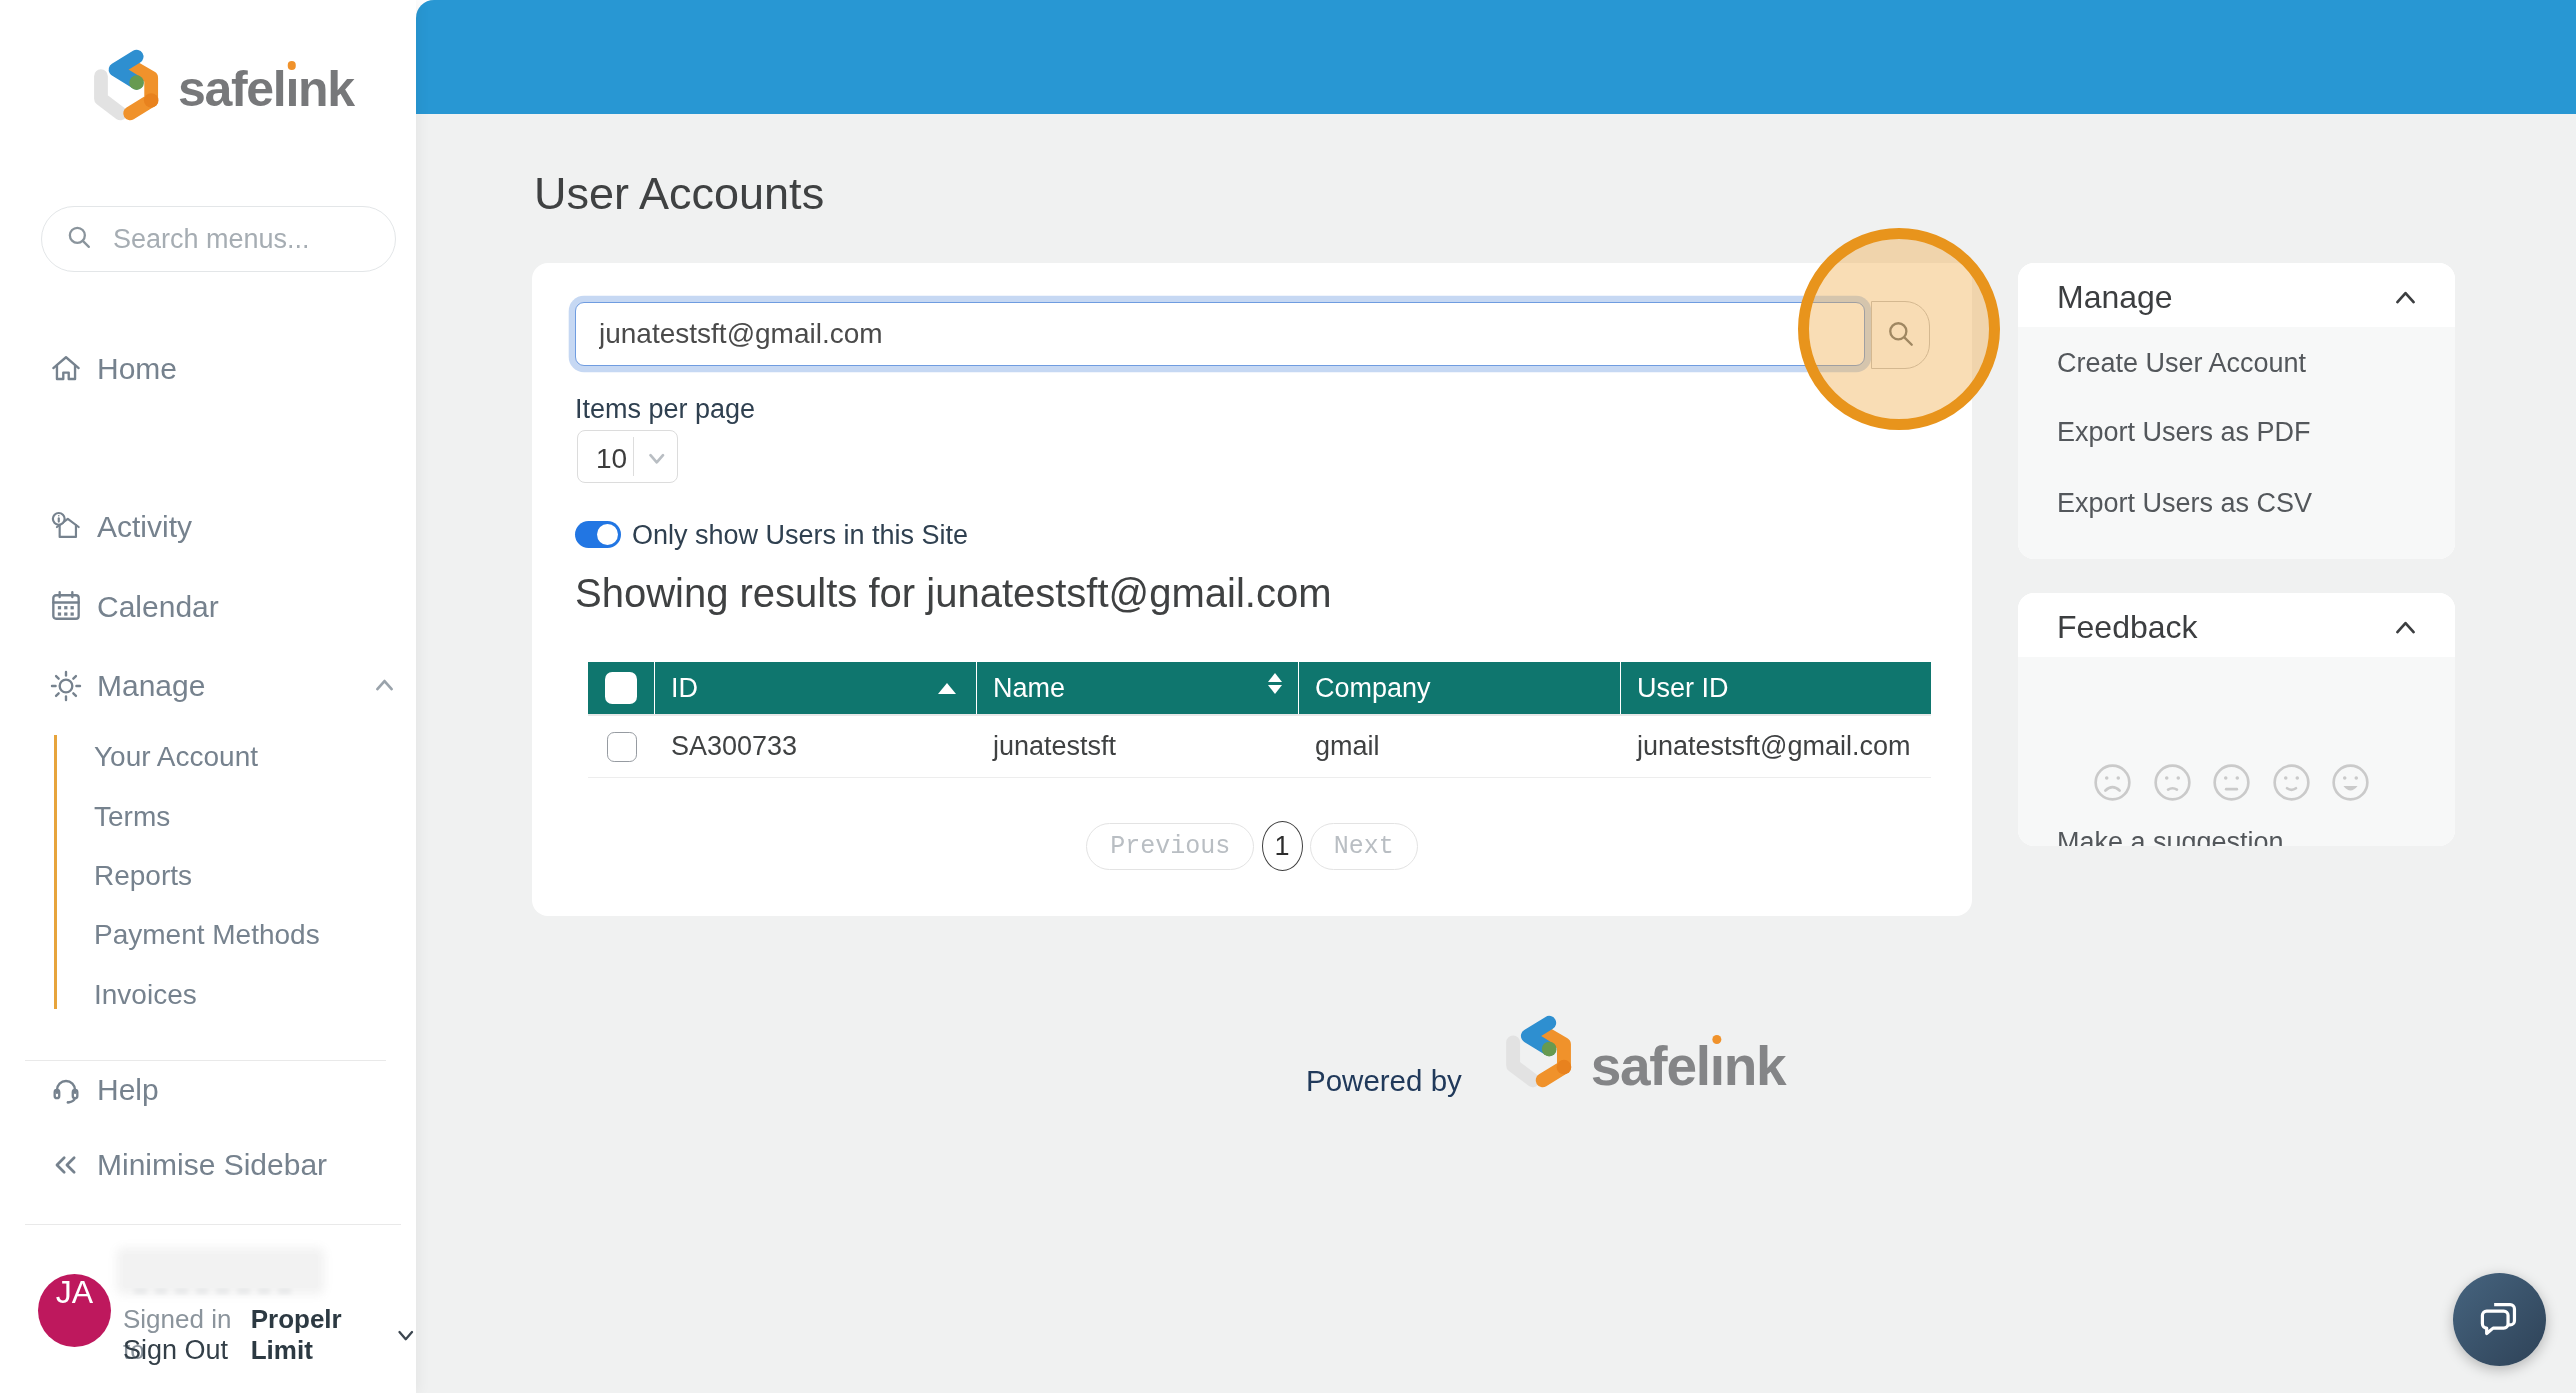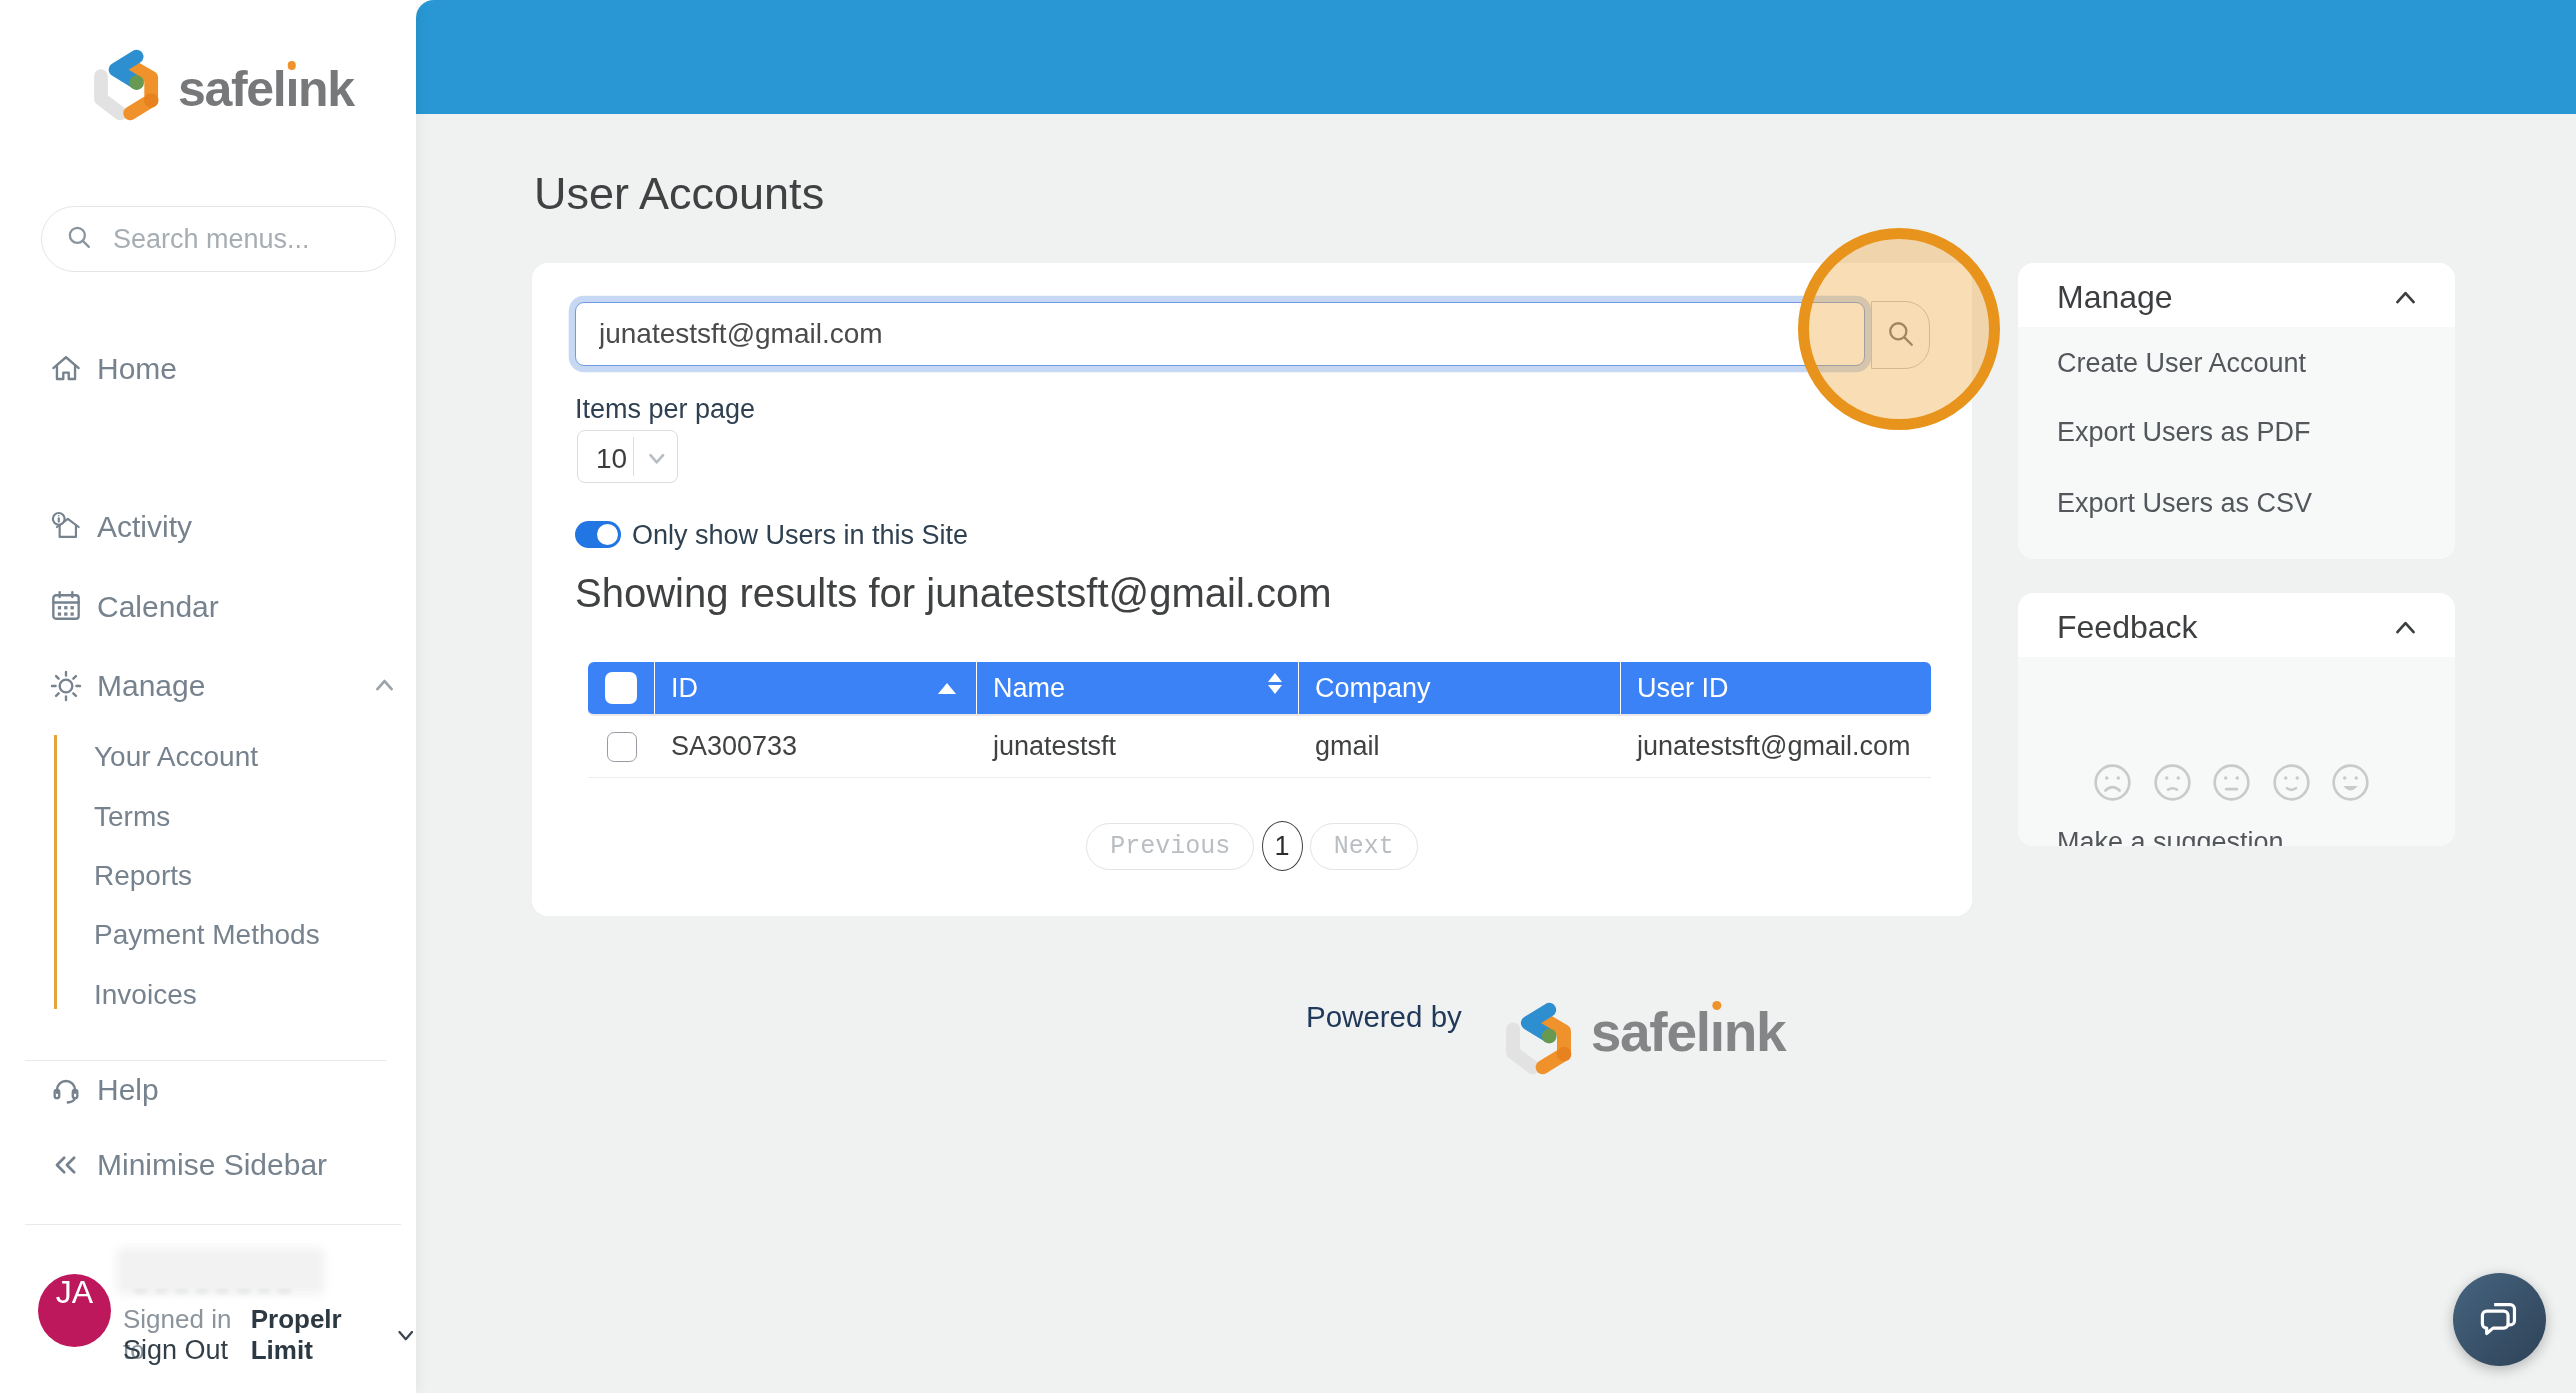--- a/index.html
+++ b/index.html
@@ -62,21 +62,21 @@
   .select .chev{position:absolute;left:68px;top:17px;width:21.5px;height:21.5px;}
 
   .toggle{position:absolute;left:43px;top:258px;width:46px;height:27px;border-radius:14.3px;
     background:#2276e3;cursor:pointer;}
   .toggle .knob{position:absolute;right:2.7px;top:2.7px;width:21.5px;height:21.5px;border-radius:50%;background:#fff;}
   .toggle-label{position:absolute;left:100px;top:257px;font-size:27px;color:#2f4050;}
 
   .results-h{position:absolute;left:43px;top:308px;font-size:40px;font-weight:500;color:#3f4142;}
 
   .table{position:absolute;left:56px;top:399px;width:1343px;}
-  .thead{display:flex;background:#3b82f6;height:52px;border-bottom:2.7px solid #e8e8e8;border-radius:6px;}
+  .thead{display:flex;background:#0f766e;height:52px;border-bottom:2.7px solid #e8e8e8;}
   .th{box-sizing:border-box;border-right:1.8px solid #fff;color:#fff;font-size:27px;
     display:flex;align-items:center;padding-left:16px;position:relative;}
   .th:last-child{border-right:none;}
   .trow{display:flex;background:#fff;height:61px;border-bottom:0.9px solid #ededed;}
   .td{box-sizing:border-box;font-size:27px;color:#3f4142;display:flex;align-items:center;padding-left:16px;}
   .c-cb{width:67px;justify-content:center;padding-left:0;}
   .c-id{width:322px;}.c-nm{width:322px;}.c-co{width:322px;}.c-uid{width:310px;}
   .cb-solid{width:32px;height:32px;border-radius:7.2px;background:#fff;cursor:pointer;}
   .cb-empty{width:30px;height:30px;border-radius:7.2px;background:#fff;border:1.8px solid #969ba1;
     box-sizing:border-box;cursor:pointer;}
@@ -87,21 +87,21 @@
   .s-dn{width:0;height:0;border-left:7.2px solid transparent;border-right:7.2px solid transparent;border-top:9.8px solid #fff;}
 
   .pagination{position:absolute;left:0;top:558px;width:1440px;display:flex;justify-content:center;
     align-items:center;gap:7.2px;}
   .pill{box-sizing:border-box;height:47px;border:1.8px solid #e3e3e3;border-radius:24px;background:#fff;
     color:#b9bec3;font-size:25px;display:flex;align-items:center;justify-content:center;
     padding:0 23px;cursor:pointer;font-family:Liberation Mono, monospace;}
   .page-cur{box-sizing:border-box;width:41px;height:50px;border:1.8px solid #3e3e3e;border-radius:50%;
     background:#fff;color:#2d2d2d;font-size:27px;display:flex;align-items:center;justify-content:center;cursor:pointer;}
 
-  .powered{position:absolute;left:890px;top:1000px;height:98px;display:flex;align-items:flex-start;}
+  .powered{position:absolute;left:890px;top:1000px;height:98px;display:flex;align-items:flex-end;}
   .powered .ptxt{font-size:29.5px;color:#20395a;}
   .powered .wordmark{font-size:55px;color:#848587;margin-left:9px;}
 
   .panel{position:absolute;background:#fff;border-radius:16px;overflow:hidden;}
   .panel-h{position:relative;height:64px;background:#fff;}
   .panel-h .pt{position:absolute;left:39px;top:16px;font-size:32px;color:#3c3e40;}
   .panel-h .chev{position:absolute;right:36px;top:21.5px;width:27px;height:27px;cursor:pointer;}
   .panel-b{position:absolute;left:0;top:64px;right:0;bottom:0;background:#f7f8f8;}
   .p-item{position:absolute;left:39px;font-size:27px;color:#53575b;cursor:pointer;}
   .emoji-row{position:absolute;left:75px;top:106px;display:flex;gap:20.6px;}

